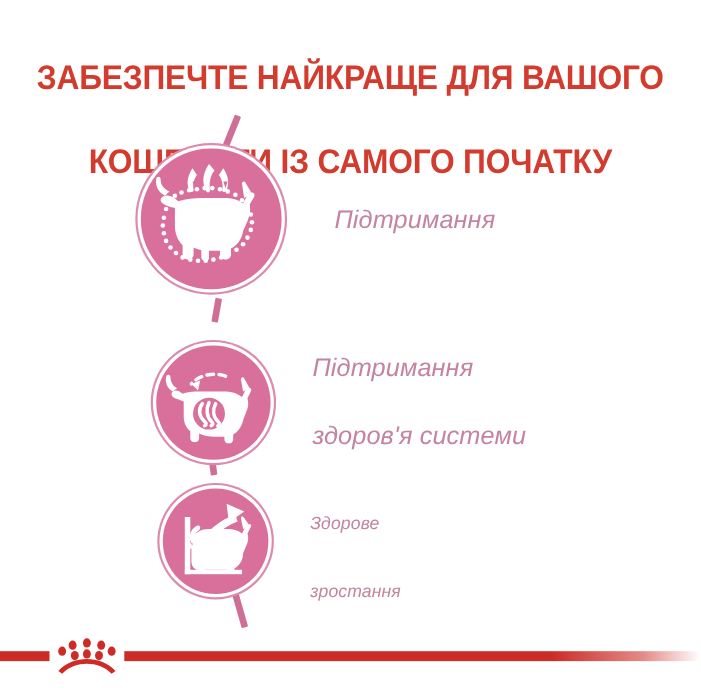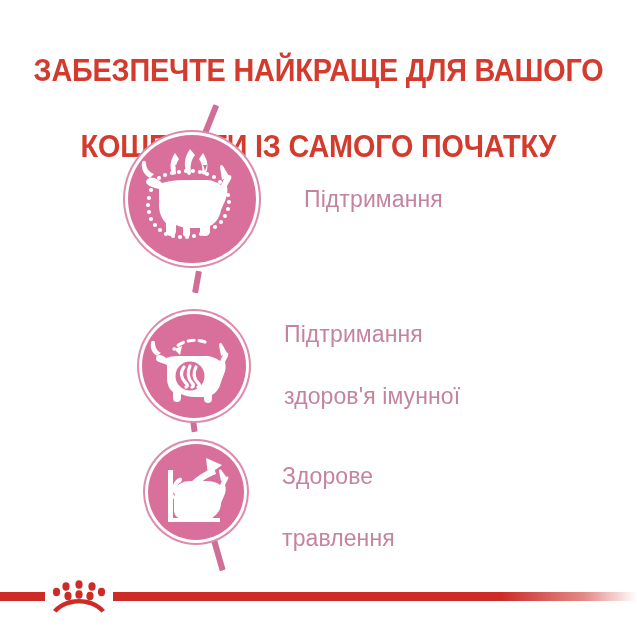--- a/index.html
+++ b/index.html
@@ -50,24 +50,25 @@
 
   .circle svg{position:absolute;left:0;top:0;width:100%;height:100%;}
 
   .benefit-text{
     color:#c4849f;
     font-size:23px;
     line-height:30px;
     margin-left:0;
     white-space:pre-line;
     letter-spacing:.1px;
+    font-style:italic;
   }
   .t1{margin-left:48px;font-size:23px;line-height:31px;}
   .t2{margin-left:38px;font-size:23px;line-height:31px;}
-  .t3{margin-left:38px;font-size:23px;line-height:31px;}
+  .t3{margin-left:38px;font-size:16px;line-height:31px;}
 
   
   .dash{position:absolute;background:#cf6e96;border-radius:1px;}
   .dash-top{left:207px;top:104px;width:6px;height:34px;transform:rotate(22deg);}
   .dash-12{left:194px;top:271px;width:6px;height:22px;transform:rotate(10deg);}
   .dash-23{left:190px;top:408px;width:6px;height:24px;transform:rotate(-8deg);}
   .dash-bot{left:215px;top:537px;width:6px;height:34px;transform:rotate(-16deg);}
 
   
   .bottom{position:absolute;left:0;bottom:0;width:637px;height:62px;}
@@ -195,21 +196,21 @@
           </g>
 
           <g fill="none" stroke="#ffffff" stroke-width="3.2" stroke-linecap="round" stroke-dasharray="6 5">
             <path d="M63 28 C52 24 39 27 32 35"></path>
           </g>
           <path d="M32 35 L40 32 L38 41 Z" fill="#ffffff"></path>
         </svg>
       </div>
       <div class="benefit-text t2">
         <span>Підтримання</span><br>
-        <span>здоров'я імунної</span><br>
+        <span>здоров'я системи</span><br>
       </div>
     </div>
 
     <div class="benefit b3">
       <div class="circle c3">
         <svg viewBox="0 0 96 96" xmlns="http://www.w3.org/2000/svg">
 
           <rect x="20" y="26" width="5" height="52" fill="#ffffff"></rect>
 
           <rect x="20" y="74" width="52" height="4" fill="#ffffff"></rect>
@@ -228,21 +229,21 @@
           </g>
 
           <g fill="#ffffff">
             <path d="M28 62 C34 44 48 30 66 24 L68 30 C52 36 40 48 34 64 Z"></path>
             <path d="M58 14 L74 21 L60 31 Z"></path>
           </g>
         </svg>
       </div>
       <div class="benefit-text t3">
         <span>Здорове</span><br>
-        <span>травлення</span>
+        <span>зростання</span>
       </div>
     </div>
 
   </div>
 
   <div class="bottom">
     <div class="bar-left"></div>
     <div class="bar-right"></div>
     <svg class="crown" viewBox="0 0 70 38" xmlns="http://www.w3.org/2000/svg">
       <g fill="#cc2b26">

